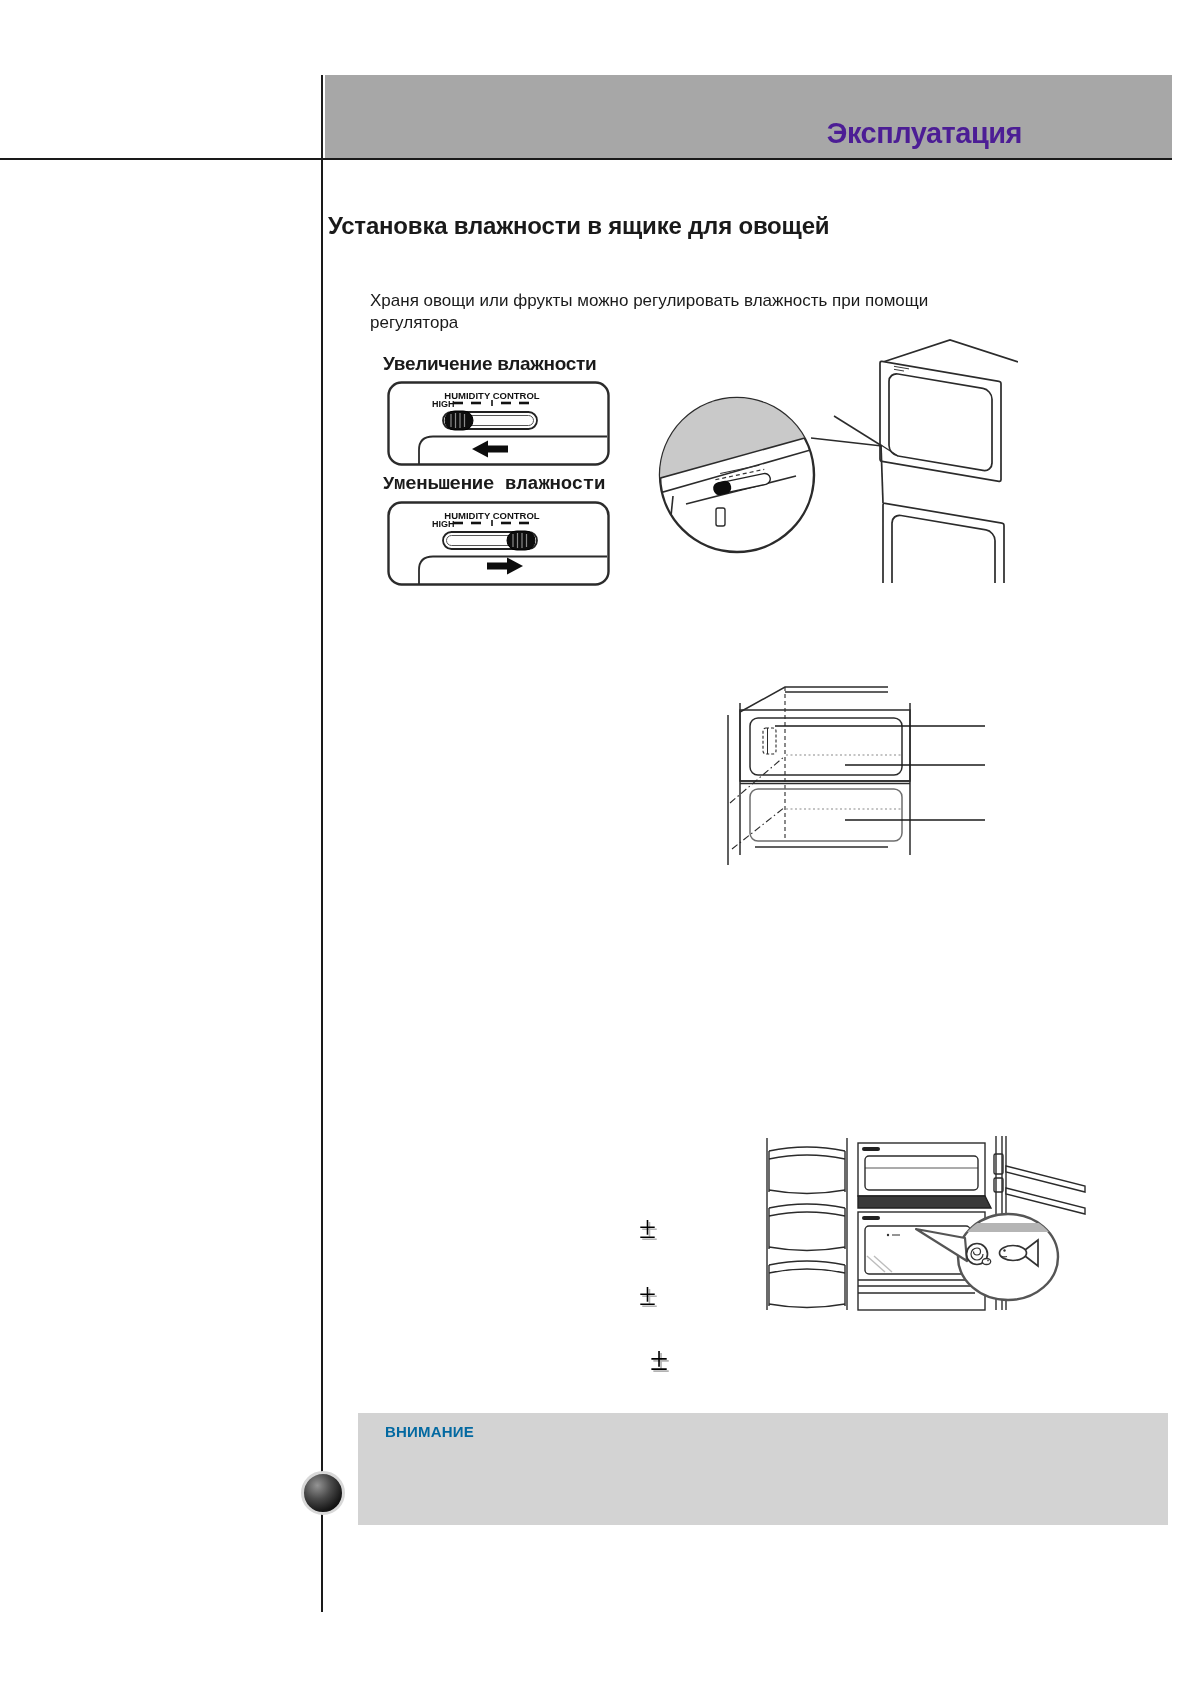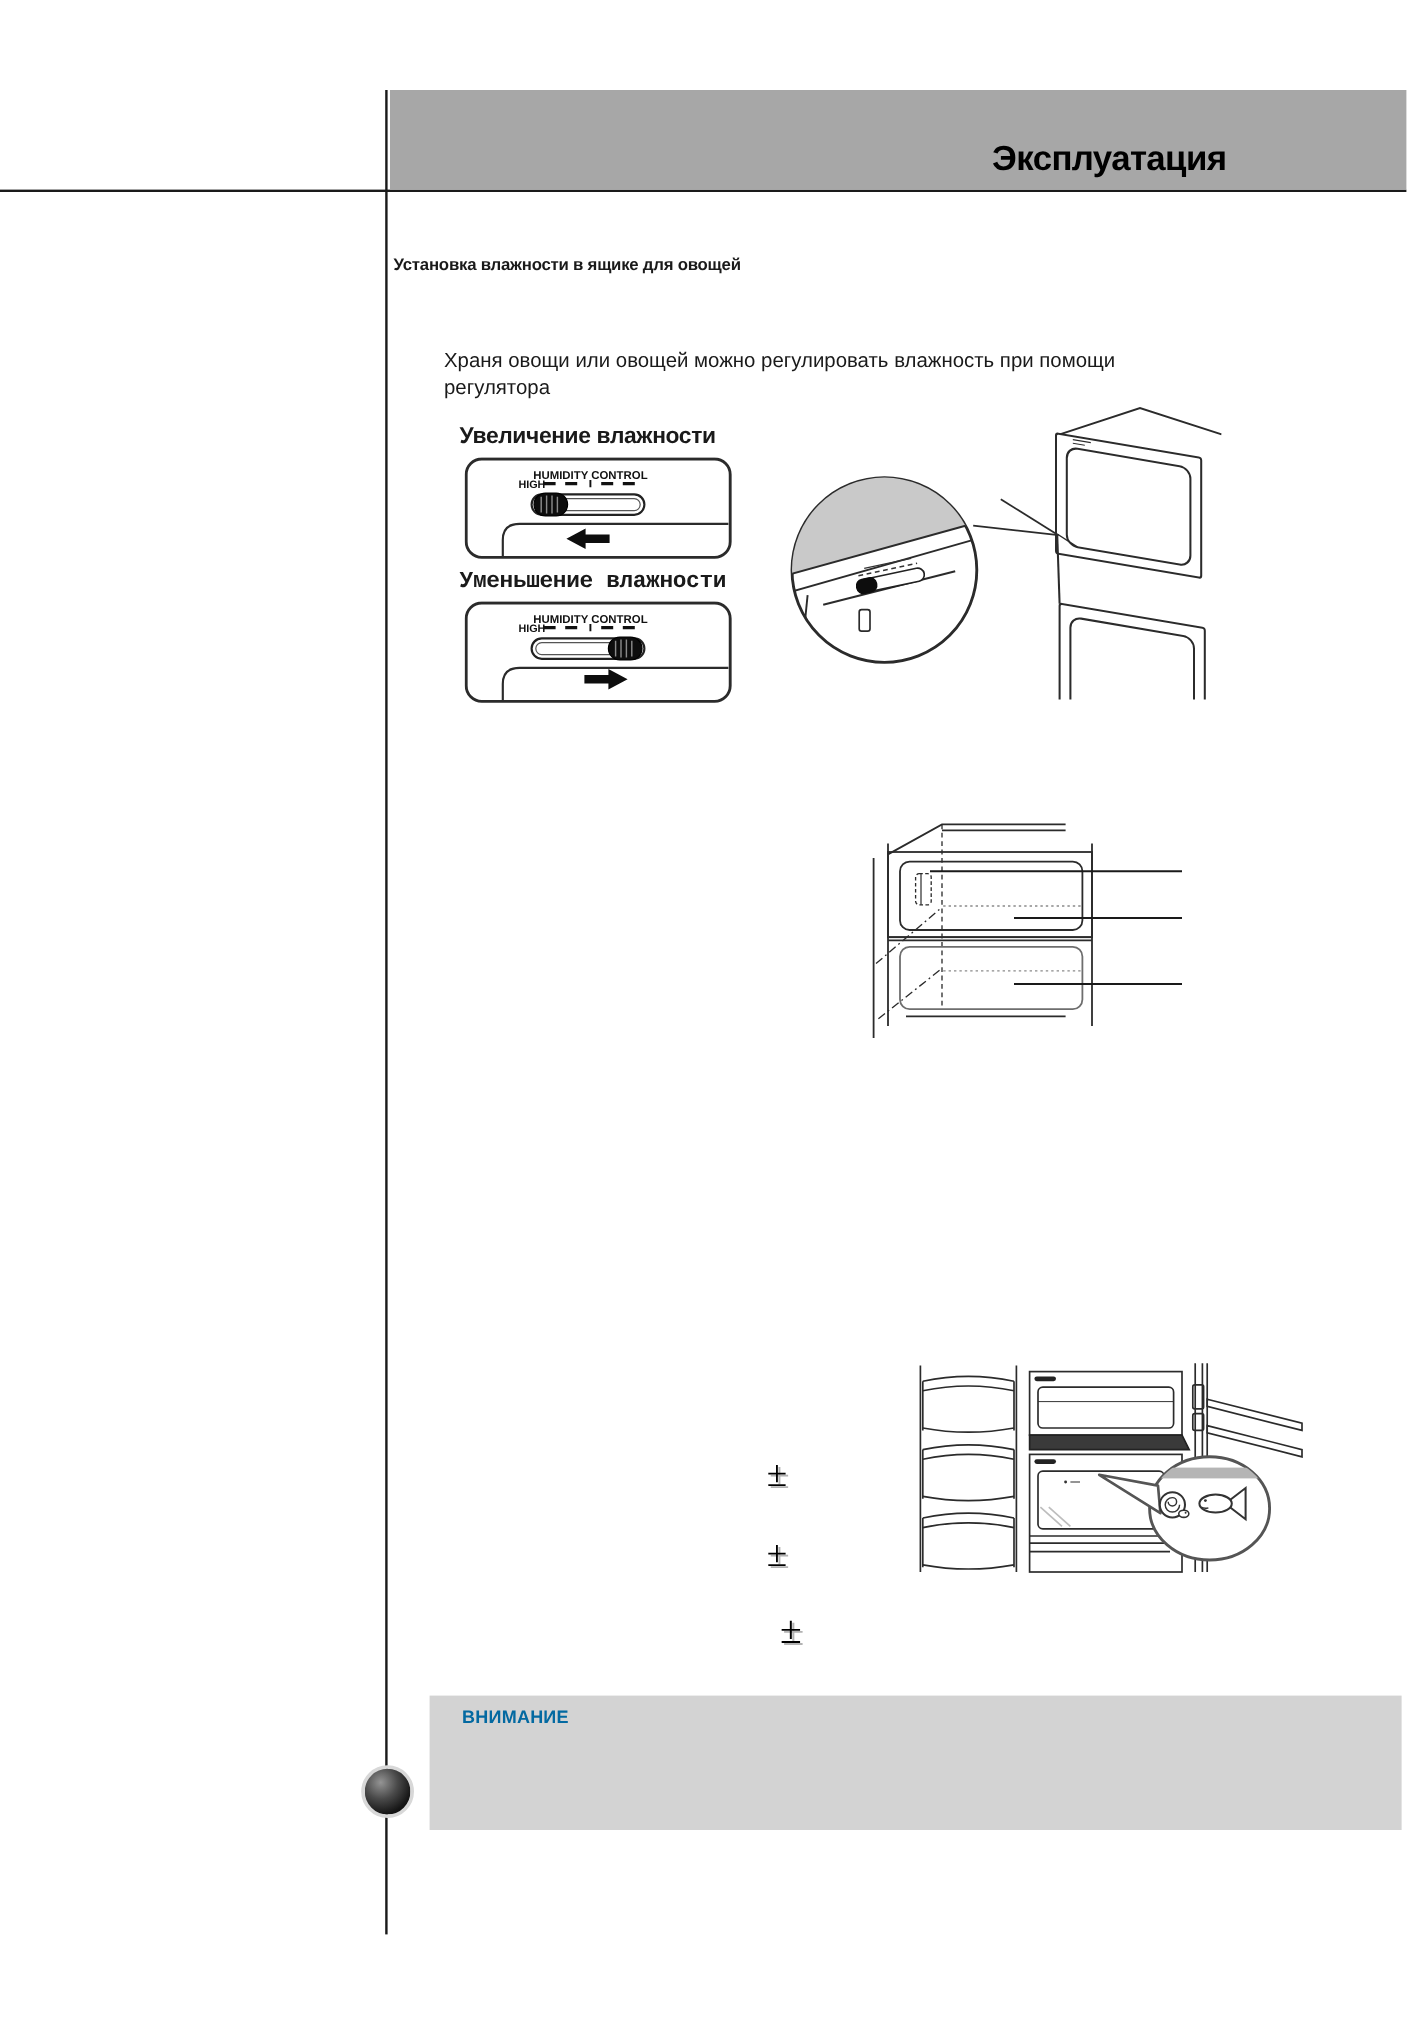--- a/index.html
+++ b/index.html
@@ -6,23 +6,23 @@
   .page{
     position:relative;width:1190px;height:1684px;background:#fff;overflow:hidden;
     font-family:"Liberation Sans", sans-serif;color:#1a1a1a;
   }
   
   .v-rule{position:absolute;left:321px;top:75px;width:2px;height:1537px;background:var(--line,#1a1a1a);}
   .h-rule{position:absolute;left:0;top:158px;width:1172px;height:2px;background:var(--line,#1a1a1a);}
   
   .header-bar{position:absolute;left:325px;top:75px;width:847px;height:83px;background:var(--header-bar,#a7a7a7);}
   .header-bar .label{
-    position:absolute;right:150px;bottom:8px;color:#000000;font-weight:bold;font-size:29px;letter-spacing:-0.5px;
+    position:absolute;right:150px;bottom:8px;color:#4c1d95;font-weight:bold;font-size:29px;letter-spacing:-0.5px;
   }
-  .page-title{position:absolute;left:328px;top:212px;font-size:14px;font-weight:bold;letter-spacing:-0.2px;}
+  .page-title{position:absolute;left:328px;top:212px;font-size:24px;font-weight:bold;letter-spacing:-0.2px;}
   .intro{position:absolute;left:370px;top:290px;width:640px;font-size:17px;line-height:22px;}
   .diagram-label{position:absolute;font-size:19px;font-weight:bold;letter-spacing:-0.3px;}
   .lbl-increase{left:383px;top:353px;}
   .lbl-decrease{left:383px;top:473px;font-family:Liberation Mono, monospace;}
   .svg-abs{position:absolute;}
   .pm{position:absolute;font-family:"Liberation Serif", serif;color:#000;text-shadow:2px 2px 0 #b3b3b3;}
   .pm1{left:639px;top:1210px;font-size:31px;}
   .pm2{left:639px;top:1277px;font-size:31px;}
   .pm3{left:650px;top:1341px;font-size:33px;}
   
@@ -42,21 +42,21 @@
 
   <div class="v-rule"></div>
   <div class="h-rule"></div>
 
   <div class="header-bar">
     <span class="label">Эксплуатация</span>
   </div>
 
   <div class="page-title">Установка влажности в ящике для овощей</div>
   <div class="intro">
-    <div>Храня овощи или овощей можно регулировать влажность при помощи регулятора</div>
+    <div>Храня овощи или фрукты можно регулировать влажность при помощи регулятора</div>
   </div>
 
   <div class="diagram-label lbl-increase">Увеличение влажности</div>
   <svg class="svg-abs" style="left:387px;top:381px" width="223" height="85" viewBox="0 0 223 85">
     <rect x="1.5" y="1.5" width="220" height="82" rx="13" fill="#fff" stroke="var(--ink,#2b2b2b)" stroke-width="2.4"></rect>
     <text x="105" y="18" text-anchor="middle" font-size="9.5" font-weight="bold" fill="#111">HUMIDITY CONTROL</text>
     <text x="45" y="26" font-size="9" font-weight="bold" fill="#111">HIGH</text>
     <g stroke="#111" stroke-width="2.6">
       <line x1="66" y1="22" x2="76" y2="22"></line>
         <line x1="84" y1="22" x2="94" y2="22"></line>

